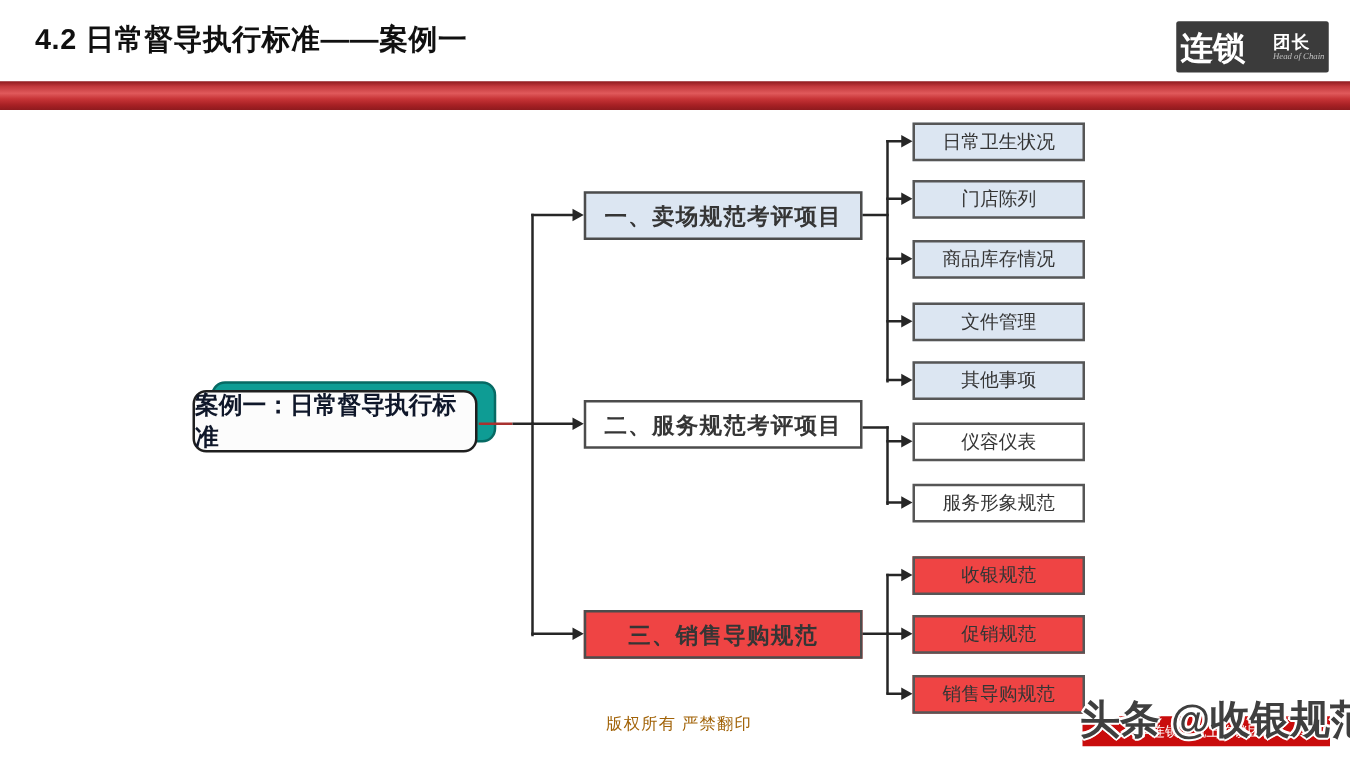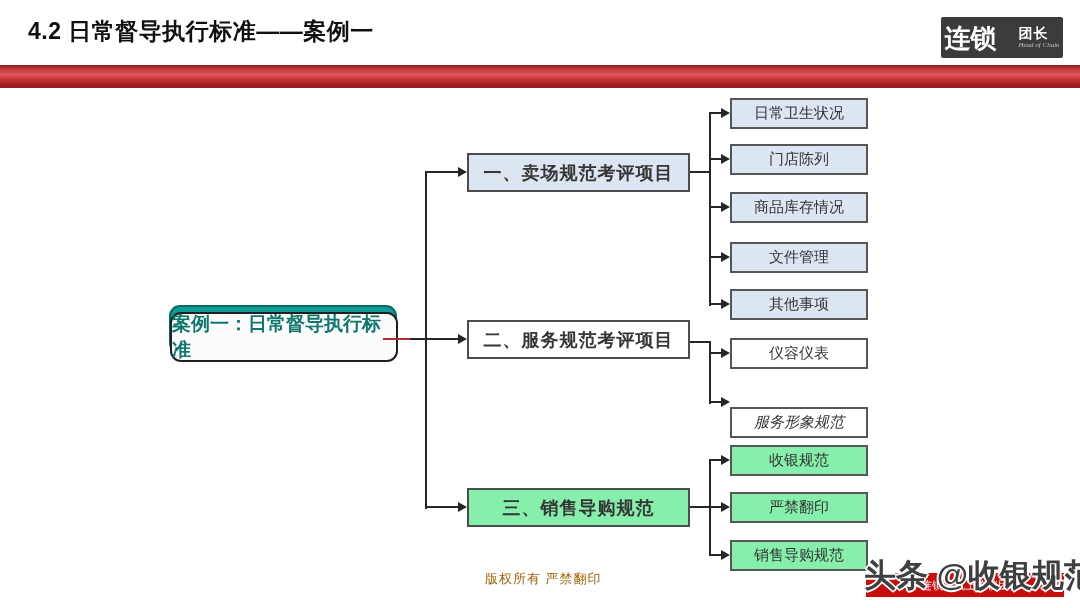--- a/index.html
+++ b/index.html
@@ -16,28 +16,28 @@
     display:flex;align-items:center;justify-content:center;gap:22px;color:#fff;}
   .logo-main{font-size:26px;font-weight:bold;line-height:1;}
   .logo-right{display:flex;flex-direction:column;align-items:flex-start;line-height:1;}
   .logo-sub{font-size:14px;font-weight:bold;letter-spacing:1px;}
   .logo-tag{font-size:7px;font-style:italic;color:#c0c0c0;font-family:"Liberation Serif","DejaVu Serif",serif;margin-top:2px;}
   
   .root-shadow{position:absolute;left:169px;top:305px;width:228px;height:49px;background:#0e9c94;
     border:2px solid #076a64;border-radius:11px;box-sizing:border-box;}
   .root-box{position:absolute;left:154px;top:312px;width:228px;height:50px;background:#fcfcfc;
     border:2px solid #1f1f1f;border-radius:11px;box-sizing:border-box;
-    display:flex;align-items:center;justify-content:center;font-size:19px;font-weight:bold;color:#0f766e;margin-left:16px;}
+    display:flex;align-items:center;justify-content:center;font-size:19px;font-weight:bold;color:#0f172a;}
   .branch{position:absolute;left:467px;width:223px;height:39px;border:2px solid #4c4c4c;box-sizing:border-box;
     display:flex;align-items:center;justify-content:center;font-size:18px;color:#353535;letter-spacing:1px;font-weight:bold;}
   .leaf{position:absolute;left:730px;width:138px;height:31px;border:2px solid #565656;box-sizing:border-box;
     display:flex;align-items:center;justify-content:center;font-size:15px;color:#353535;}
   .fill-blue{background:#dce6f2;}
   .fill-white{background:#ffffff;}
-  .fill-gray{background:#86efac;}
+  .fill-gray{background:#ef4444;}
   
   .hline{position:absolute;height:2px;background:#262626;}
   .vline{position:absolute;width:2px;background:#262626;}
   .hline.red{background:#a83230;}
   .arrow{position:absolute;width:0;height:0;border-top:5px solid transparent;border-bottom:5px solid transparent;border-left:9px solid #262626;}
   
   .copyright{position:absolute;left:485px;top:570px;font-size:13px;color:#a16207;letter-spacing:1px;}
   .red-banner{position:absolute;left:866px;top:573px;width:198px;height:24px;background:#c90c0c;z-index:1;
     overflow:hidden;display:flex;align-items:center;justify-content:center;}
   .red-banner span{font-size:11px;color:#fff;white-space:nowrap;}
@@ -65,23 +65,23 @@
   <div class="branch fill-blue" style="top:153px;">一、卖场规范考评项目</div>
   <div class="branch fill-white" style="top:320px;">二、服务规范考评项目</div>
   <div class="branch fill-gray" style="top:488px;">三、销售导购规范</div>
 
   <div class="leaf fill-blue" style="top:98px;">日常卫生状况</div>
   <div class="leaf fill-blue" style="top:144px;">门店陈列</div>
   <div class="leaf fill-blue" style="top:192px;">商品库存情况</div>
   <div class="leaf fill-blue" style="top:289px;">其他事项</div>
   <div class="leaf fill-blue" style="top:242px;">文件管理</div>
   <div class="leaf fill-white" style="top:338px;">仪容仪表</div>
-  <div class="leaf fill-white" style="top:407px;font-style:italic;">服务形象规范</div>
+  <div class="leaf fill-white" style="top:387px;">服务形象规范</div>
   <div class="leaf fill-gray" style="top:445px;">收银规范</div>
-  <div class="leaf fill-gray" style="top:492px;">严禁翻印</div>
+  <div class="leaf fill-gray" style="top:492px;">促销规范</div>
   <div class="leaf fill-gray" style="top:540px;">销售导购规范</div>
 
   <div class="hline red" style="left:383px;top:338px;width:27px;"></div>
   <div class="hline" style="left:410px;top:338px;width:17px;"></div>
   <div class="vline" style="left:425px;top:171px;height:338px;"></div>
   <div class="hline" style="left:425px;top:171px;width:34px;"></div>
   <div class="arrow" style="left:458px;top:167px;"></div>
   <div class="hline" style="left:425px;top:338px;width:34px;"></div>
   <div class="arrow" style="left:458px;top:334px;"></div>
   <div class="hline" style="left:425px;top:506px;width:34px;"></div>

